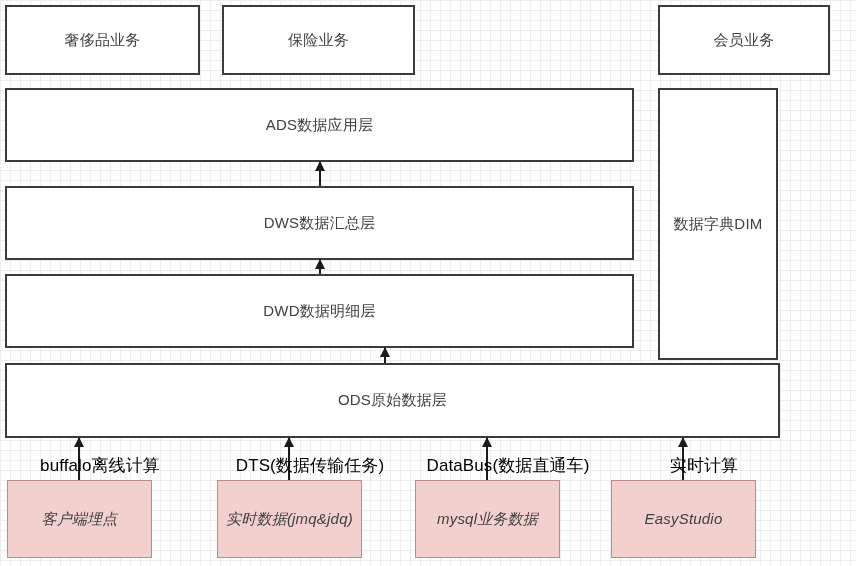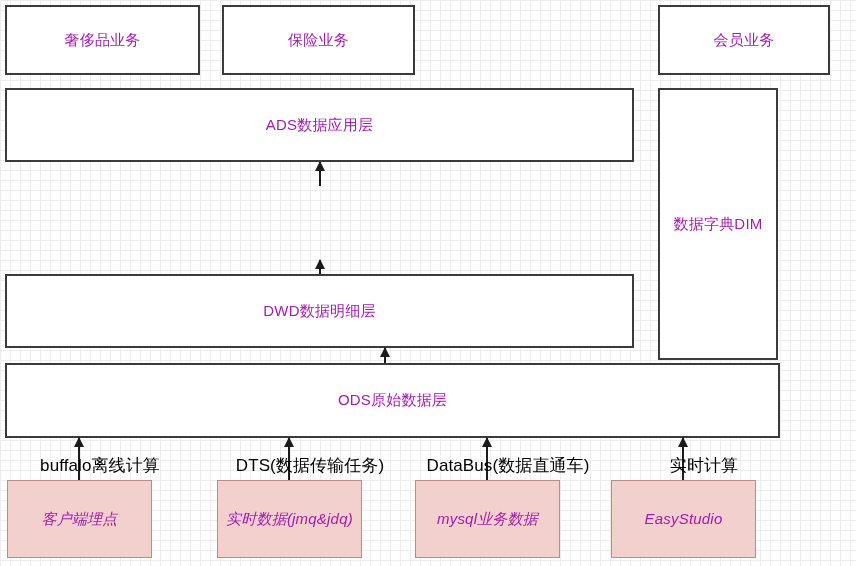--- a/index.html
+++ b/index.html
@@ -24,21 +24,21 @@
   }
   .box {
     position: absolute;
     box-sizing: border-box;
     display: flex;
     align-items: center;
     justify-content: center;
     text-align: center;
     background: #ffffff;
     border: 2px solid #3b3b3b;
-    color: #a21caf;
+    color: #404040;
     font-size: 15px;
     line-height: 1.35;
     letter-spacing: 0.2px;
   }
   .box.source {
     background: #f2d0cd;
     border: 1.5px solid #bf8a85;
     font-style: italic;
   }
   .box.vertical-label {
@@ -92,20 +92,23 @@
 
 
   <div class="box" style="left:658px; top:5px; width:172px; height:70px;">
     <span>会员业务</span>
   </div>
 
   <div class="box" style="left:5px; top:88px; width:629px; height:74px;">
     <span>ADS数据应用层</span>
   </div>
 
+  <div class="box" style="left:5px; top:186px; width:629px; height:74px;">
+    <span>DWS数据汇总层</span>
+  </div>
 
   <div class="box" style="left:5px; top:274px; width:629px; height:74px;">
     <span>DWD数据明细层</span>
   </div>
 
   <div class="box" style="left:5px; top:363px; width:775px; height:75px;">
     <span>ODS原始数据层</span>
   </div>
 
   <div class="box" style="left:658px; top:88px; width:120px; height:272px;">

